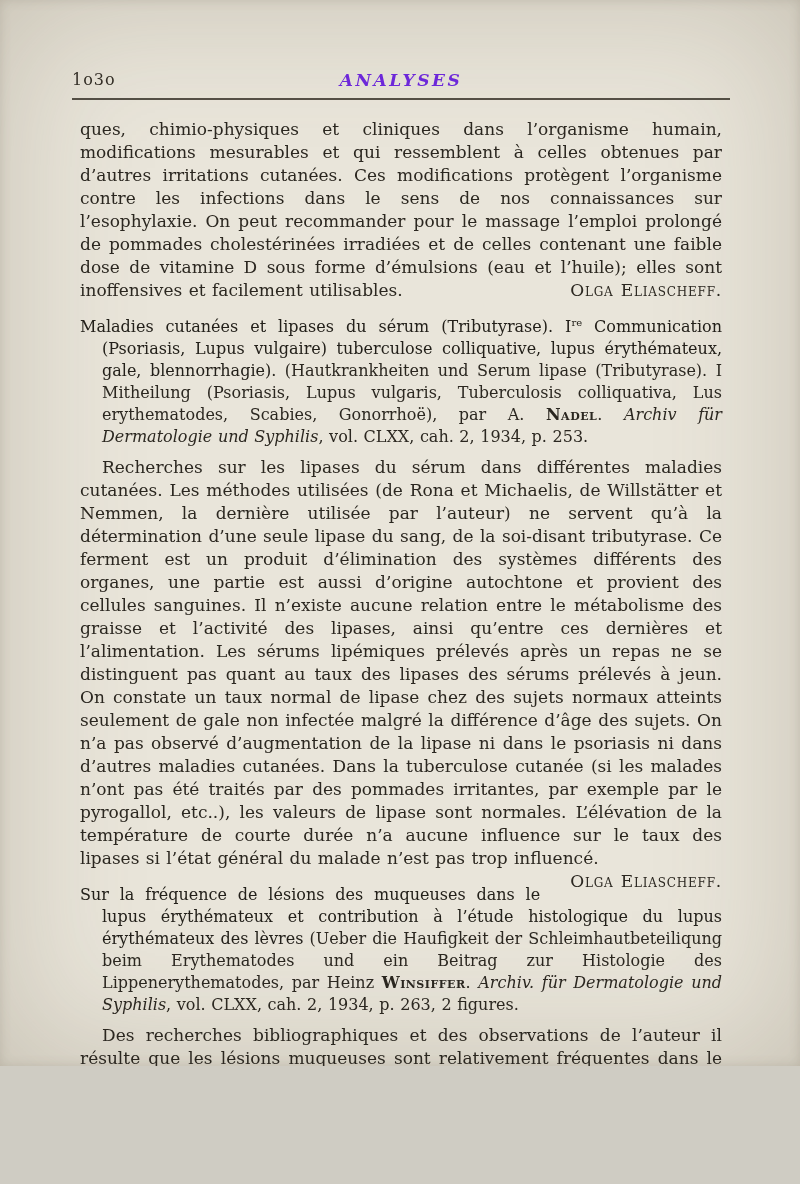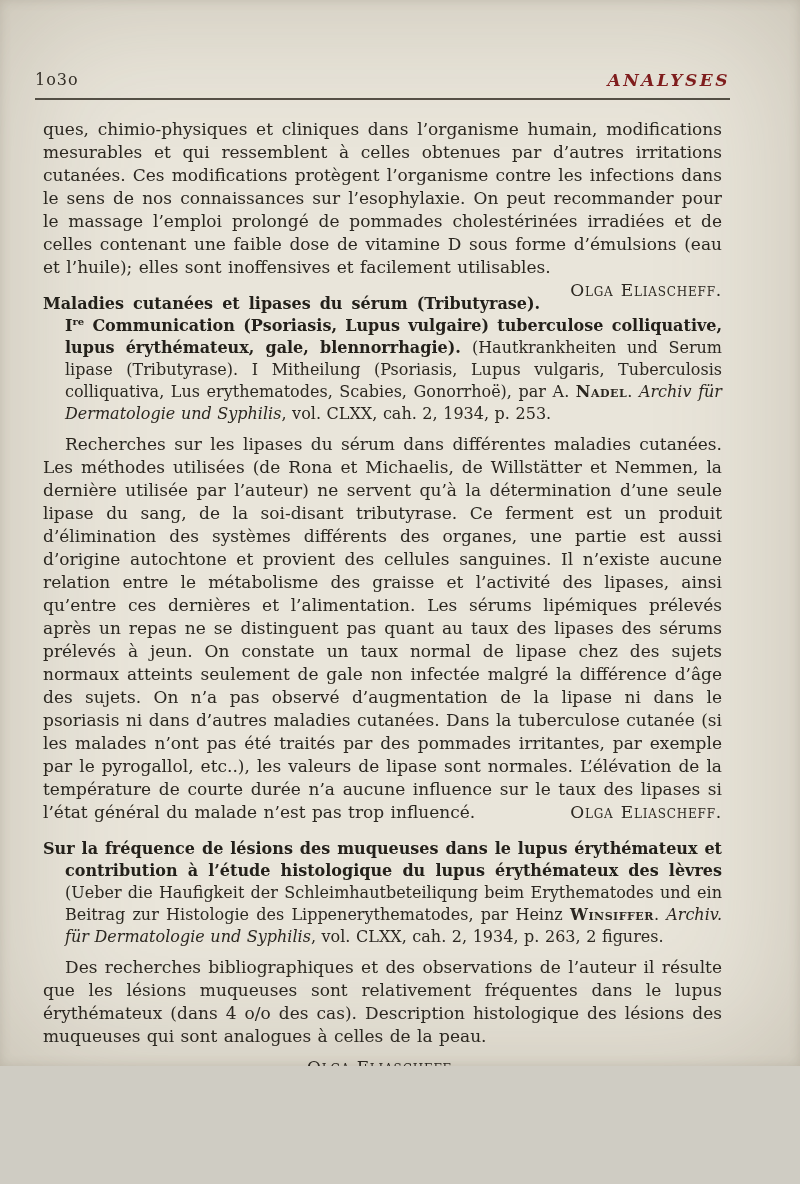--- a/index.html
+++ b/index.html
@@ -9,43 +9,43 @@
   }
   .page{
     position:relative;
     width:800px;
     height:1066px;
     margin:0 auto;
     background:#e9e5da;
     box-shadow:inset 0 0 140px rgba(110,100,80,0.28), inset 0 0 12px rgba(90,80,60,0.18);
     color:#2b2720;
     box-sizing:border-box;
-    padding:70px 70px 0 35px;
+    padding:70px 70px 0 72px;
     overflow:hidden;
   }
   .page-header{
     position:relative;
     height:26px;
     font-size:16px;
   }
   .page-number{
     position:absolute;
     left:0; top:0;
     letter-spacing:1px;
     color:#332e26;
   }
   .running-title{
     position:absolute;
     left:0; right:0; top:0;
-    text-align:right;
+    text-align:center;
     font-style:italic;
     font-weight:bold;
     letter-spacing:2.5px;
     font-size:17px;
-    color:#7f1d1d;
+    color:#6d28d9;
   }
   .header-rule{
     height:2px;
     background:#3a352b;
     margin:2px 0 18px 0;
     opacity:0.85;
   }
   p{margin:8px;}
   .body-par{
     font-size:17px;
@@ -59,21 +59,21 @@
     font-size:16px;
     line-height:22px;
     text-align:justify;
     padding-left:22px;
     text-indent:-22px;
     word-spacing:0.5px;
     margin-top:14px;
     margin-bottom:8px;
   }
   .ref-title{
-    font-weight:bold;
+    font-weight:normal;
     color:#23201a;
   }
   .ref-title sup{
     font-size:10px;
     line-height:0;
   }
   .ref-author{
     font-variant:small-caps;
     letter-spacing:0.5px;
     font-weight:bold;

